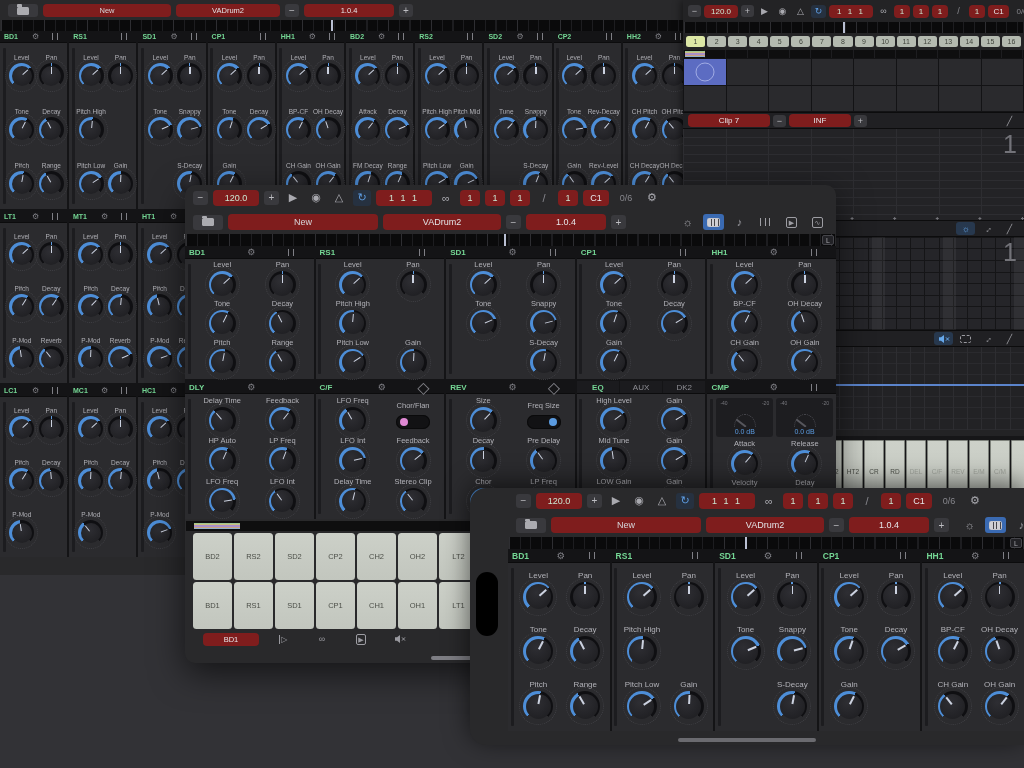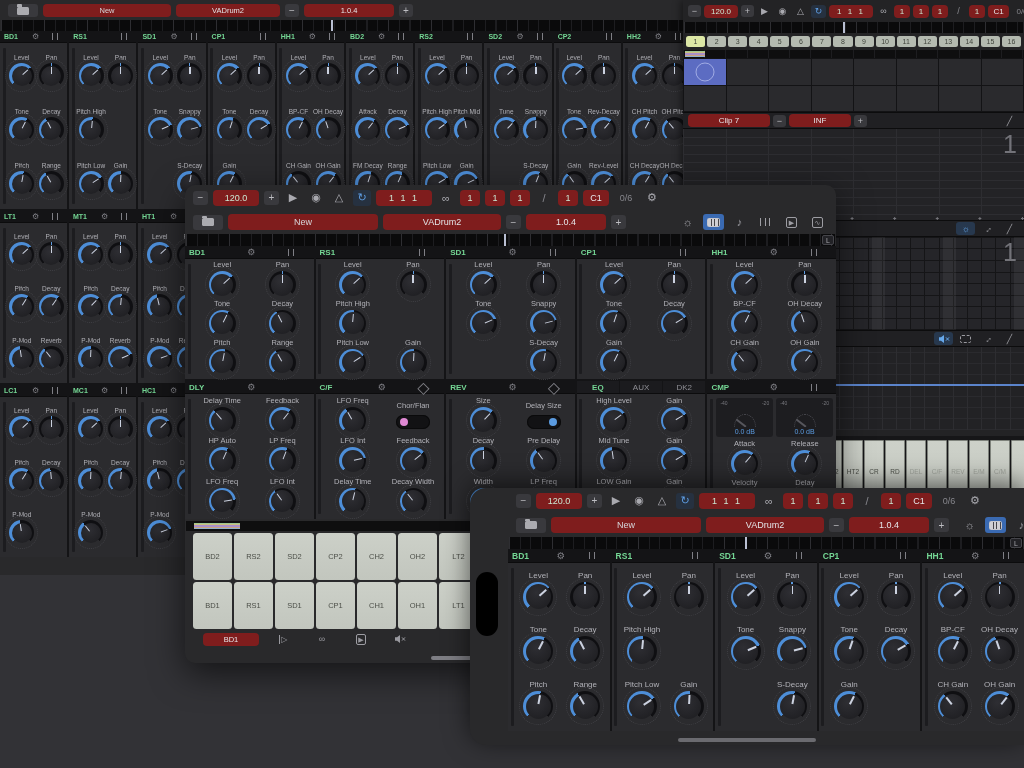--- a/index.html
+++ b/index.html
@@ -1765,21 +1765,21 @@
           <div class="kcell">
             <div class="klabel">Delay Time</div>
             <div class="knob" style="--a: 148.5deg; --r: 13.5deg;">
               <div class="face"></div>
               <div class="ptrw">
                 <i></i>
               </div>
             </div>
           </div>
           <div class="kcell">
-            <div class="klabel">Decay Width</div>
+            <div class="klabel">Stereo Clip</div>
             <div class="knob" style="--a: 97.2deg; --r: -37.8deg;">
               <div class="face"></div>
               <div class="ptrw">
                 <i></i>
               </div>
             </div>
           </div>
         </div>
       </div>
       <div class="chan">
@@ -1792,21 +1792,21 @@
           <div class="kcell">
             <div class="klabel">Size</div>
             <div class="knob" style="--a: 178.20000000000002deg; --r: 43.20000000000002deg;">
               <div class="face"></div>
               <div class="ptrw">
                 <i></i>
               </div>
             </div>
           </div>
           <div class="kcell">
-            <div class="klabel">Delay Size</div>
+            <div class="klabel">Freq Size</div>
             <div class="toggle right">
               <i class="blue"></i>
             </div>
           </div>
           <div class="kcell">
             <div class="klabel">Decay</div>
             <div class="knob" style="--a: 135deg; --r: 0deg;">
               <div class="face"></div>
               <div class="ptrw">
                 <i></i>
@@ -1816,21 +1816,21 @@
           <div class="kcell">
             <div class="klabel">Pre Delay</div>
             <div class="knob" style="--a: 99.9deg; --r: -35.099999999999994deg;">
               <div class="face"></div>
               <div class="ptrw">
                 <i></i>
               </div>
             </div>
           </div>
           <div class="kcell">
-            <div class="klabel">Width</div>
+            <div class="klabel">Chor</div>
             <div class="knob" style="--a: 162deg; --r: 27deg;">
               <div class="face"></div>
               <div class="ptrw">
                 <i></i>
               </div>
             </div>
           </div>
           <div class="kcell">
             <div class="klabel">LP Freq</div>
             <div class="knob" style="--a: 210.60000000000002deg; --r: 75.60000000000002deg;">

